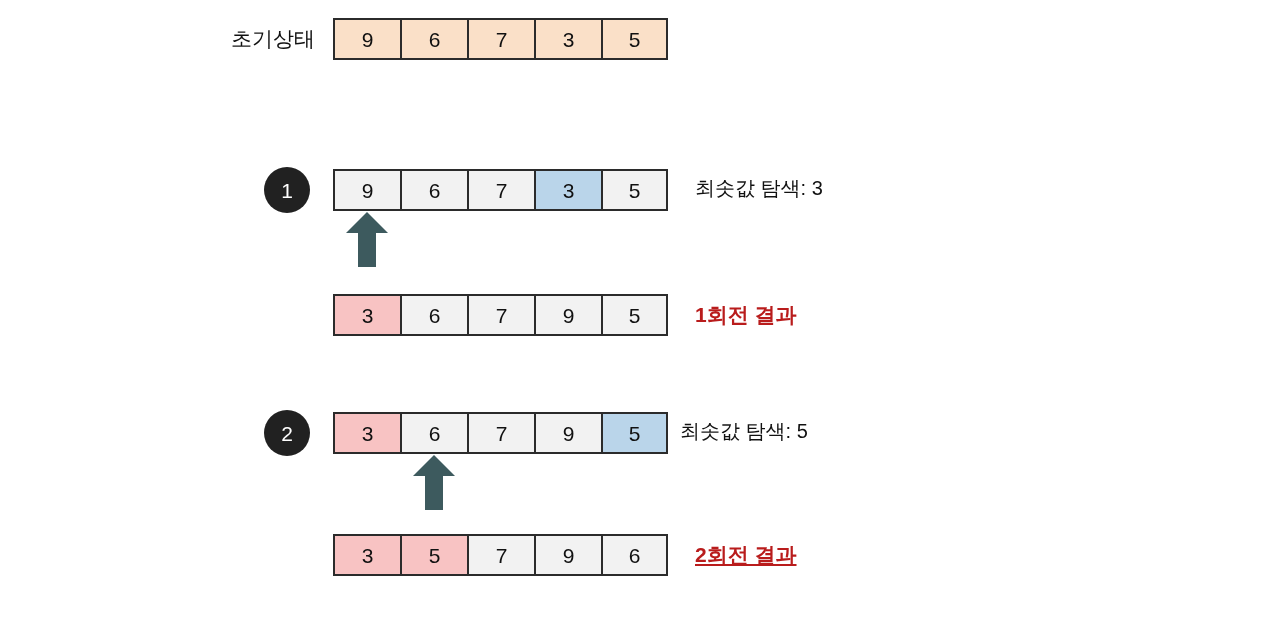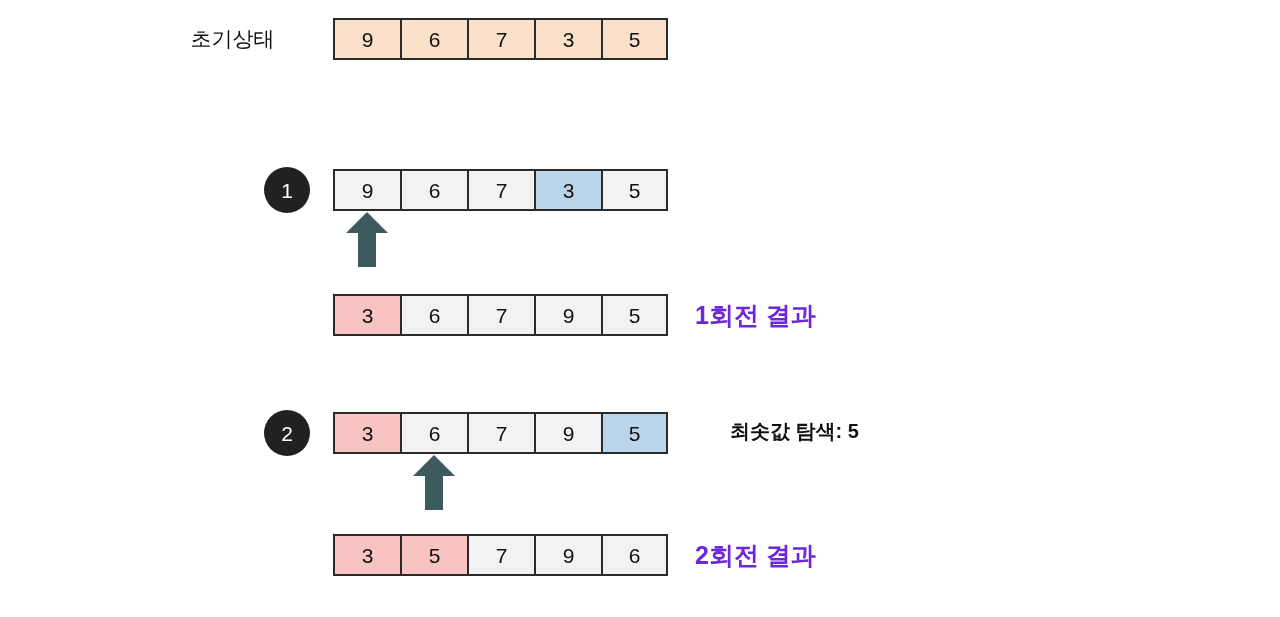--- a/index.html
+++ b/index.html
@@ -42,30 +42,30 @@
   .cell.fill-blue  { background: #bad5ea; }
   .cell.fill-pink  { background: #f8c3c3; }
   .cell.fill-plain { background: #f2f2f2; }
 
   
   .row-label-left {
     position: absolute;
     font-size: 21px;
     line-height: 42px;
     white-space: nowrap;
-    text-align: center;
+    text-align: right;
     color: #111111;
   }
   .row-label-right {
     position: absolute;
-    font-size: 25px;
+    font-size: 21px;
     line-height: 42px;
     white-space: nowrap;
     font-weight: bold;
-    color: #6d28d9;
+    color: #b91c1c;
   }
 
   
   .step-badge {
     position: absolute;
     width: 46px;
     height: 46px;
     border-radius: 50%;
     background: #212121;
     color: #ffffff;
@@ -118,20 +118,21 @@
     <div class="cell fill-plain">5</div>
   </div>
 
 <div class="arrow" style="top: 212px; left: 345.5px;">
   <svg viewBox="0 0 42 55" preserveAspectRatio="none" aria-hidden="true">
     <polygon points="21,0 42,21 30,21 30,55 12,55 12,21 0,21" fill="#3d5a5e"></polygon>
   </svg>
 </div>
 
 <div class="desc" style="left:695px; top:173px;">
+  <div>최솟값 탐색: 3</div>
 </div>
 
 <div class="array-row" style="left:333px; top:294px;">
     <div class="cell fill-pink">3</div>
     <div class="cell fill-plain">6</div>
     <div class="cell fill-plain">7</div>
     <div class="cell fill-plain">9</div>
     <div class="cell fill-plain">5</div>
   </div>
 
@@ -146,25 +147,25 @@
     <div class="cell fill-plain">9</div>
     <div class="cell fill-blue">5</div>
   </div>
 
 <div class="arrow" style="top: 455px; left: 412.5px;">
   <svg viewBox="0 0 42 55" preserveAspectRatio="none" aria-hidden="true">
     <polygon points="21,0 42,21 30,21 30,55 12,55 12,21 0,21" fill="#3d5a5e"></polygon>
   </svg>
 </div>
 
-<div class="desc" style="left:730px; top:416px;font-weight:bold;">
+<div class="desc" style="left:680px; top:416px;">
   <div>최솟값 탐색: 5</div>
 </div>
 
 <div class="array-row" style="left:333px; top:534px;">
     <div class="cell fill-pink">3</div>
     <div class="cell fill-pink">5</div>
     <div class="cell fill-plain">7</div>
     <div class="cell fill-plain">9</div>
     <div class="cell fill-plain">6</div>
   </div>
 
-<div class="row-label-right" style="left:695px; top:534px;">2회전 결과</div>
+<div class="row-label-right" style="left:695px; top:534px;text-decoration:underline;">2회전 결과</div>
 
 </body></html>

